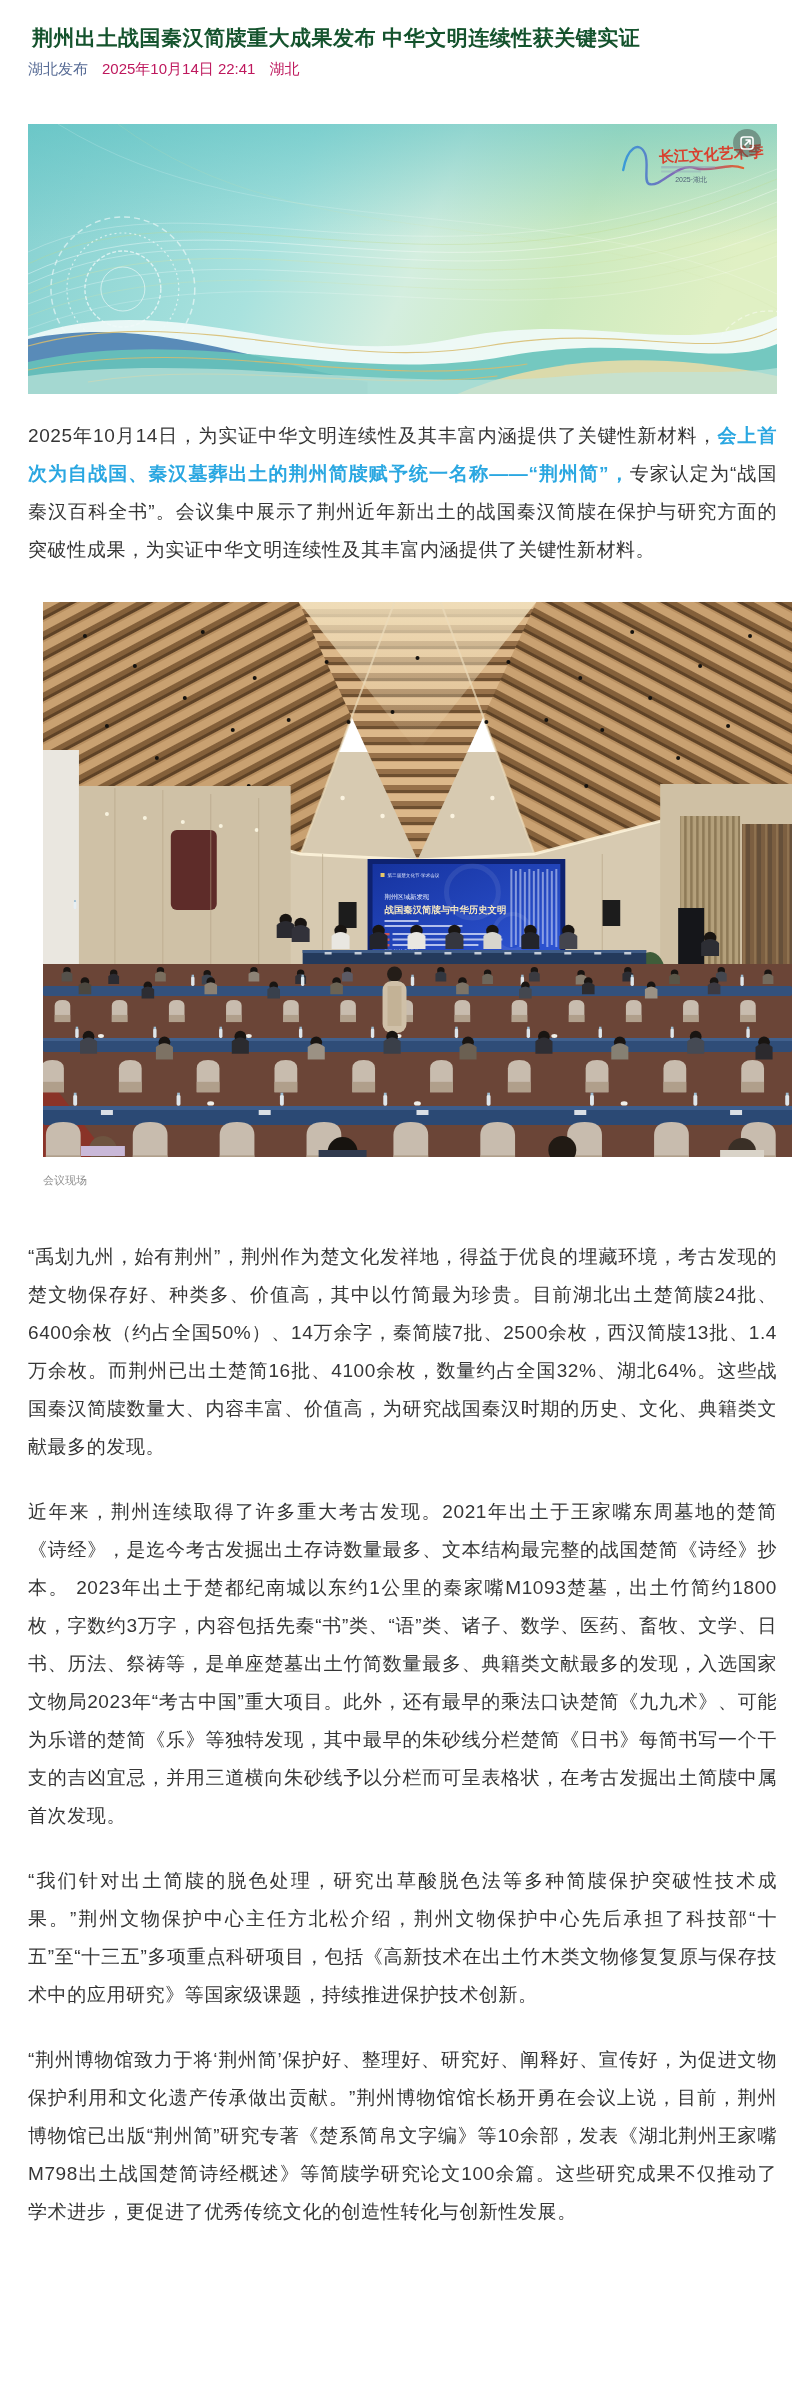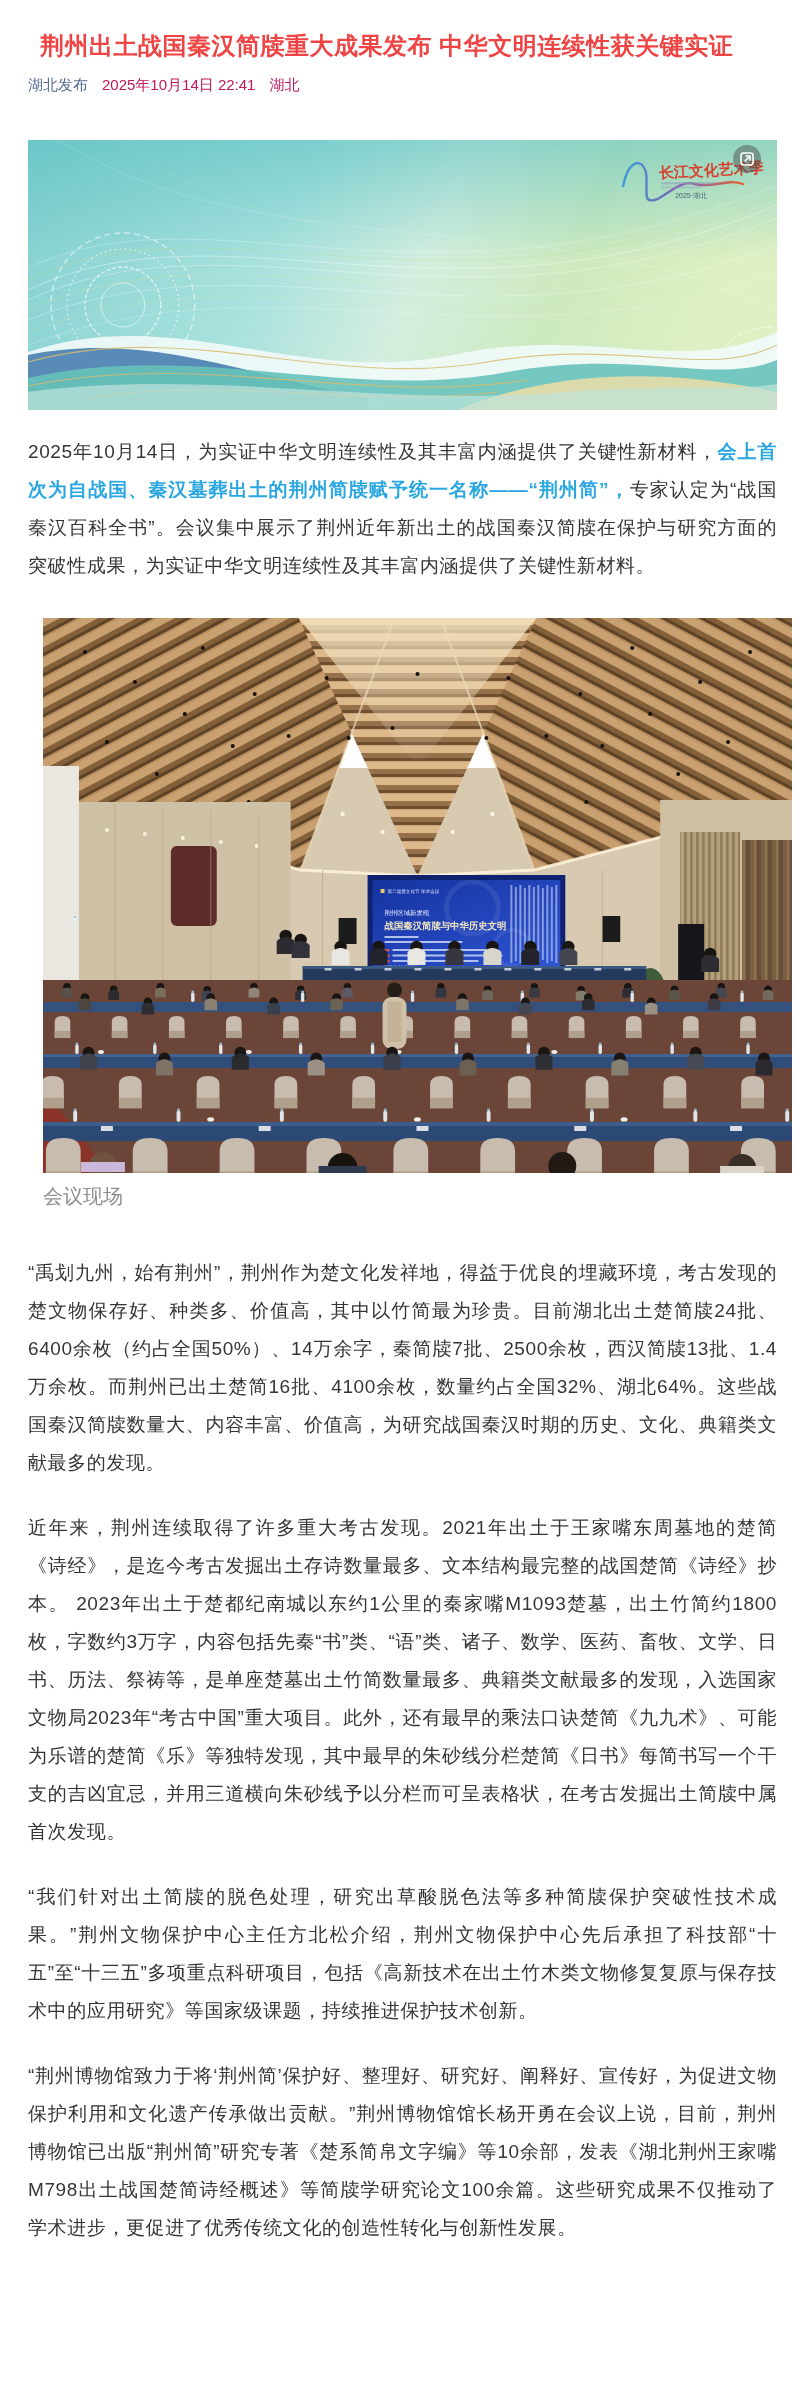--- a/index.html
+++ b/index.html
@@ -3,25 +3,25 @@
 <meta charset="utf-8">
 <style>
   html,body{margin:0;padding:0;background:#ffffff;}
   body{
     width:805px;
     font-family:"Liberation Sans","DejaVu Sans",sans-serif;
     color:#353535;
   }
   .wrap{padding:18px 28px 20px 28px;}
   h1.title{
-    margin:12px;
-    font-size:24px;
+    margin:4px;
+    font-size:21px;
     line-height:32px;
     font-weight:700;
-    color:#ef4444;
+    color:#14532d;
     letter-spacing:.5px;
   }
   .byline{
     font-size:15px;
     line-height:21px;
     display:flex;
     gap:14px;
     align-items:baseline;
   }
   .byline .account{color:#576b95;cursor:pointer;}
@@ -41,21 +41,21 @@
     letter-spacing:.6px;
     text-align:justify;
     color:#353535;
   }
   .para.first{margin-top:23px;}
   .hl{color:#2aa7e1;font-weight:700;}
   figure.photo{margin:18px 0 0 0;padding:15px;}
   figure.photo svg{display:block;cursor:pointer;}
   figcaption{
     margin-top:13px;
-    font-size:20px;
+    font-size:11px;
     line-height:21px;
     color:#8f8f8f;
   }
 </style>
 </head>
 <body>
 
 <div class="wrap">
 
   <h1 class="title">荆州出土战国秦汉简牍重大成果发布 中华文明连续性获关键实证</h1>

